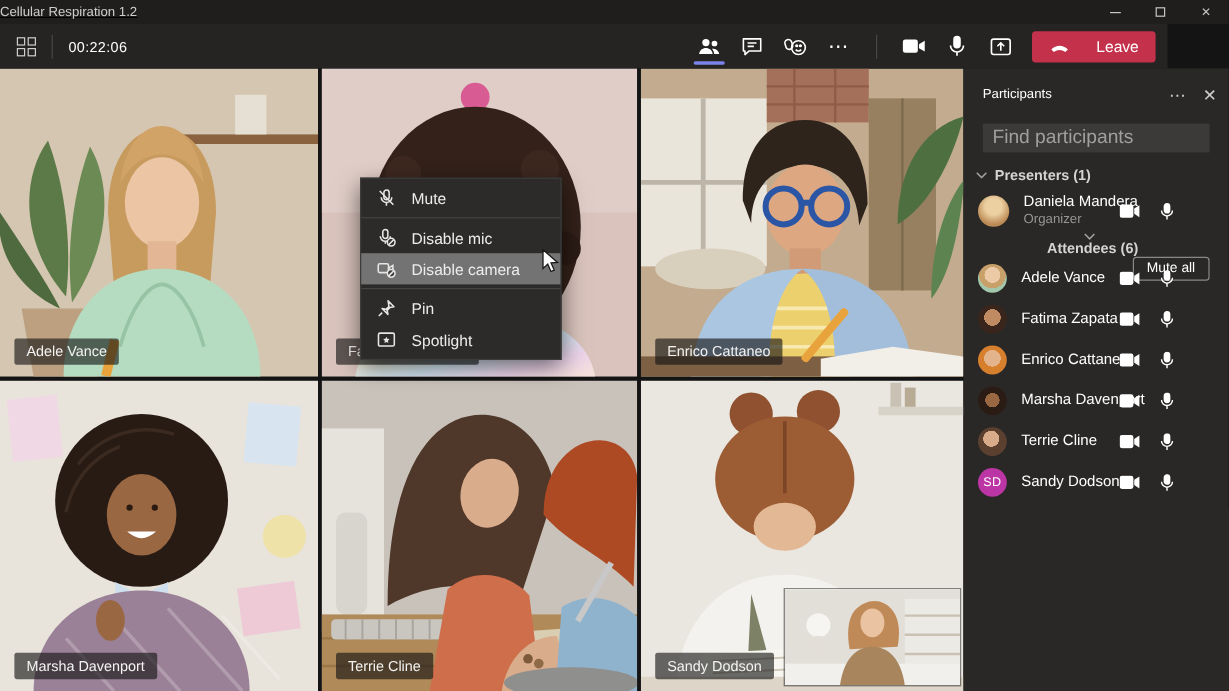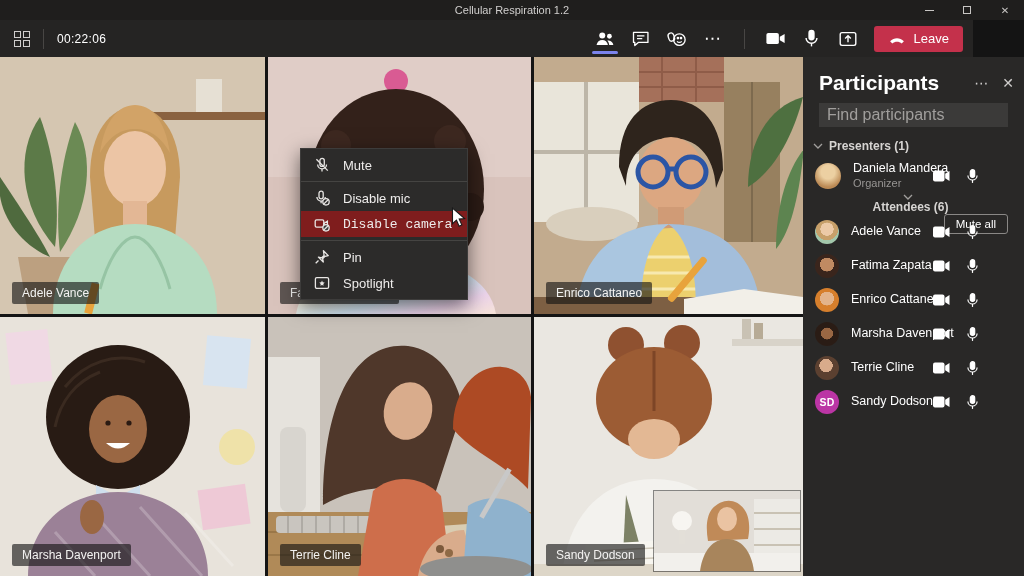--- a/index.html
+++ b/index.html
@@ -2,21 +2,21 @@
 <html><head>
 <meta charset="utf-8">
 <style>
   * { margin:0; padding:0; box-sizing:border-box; }
   html,body { width:1024px; height:576px; background:#141414; overflow:hidden;
     font-family:"Liberation Sans", sans-serif; }
   .app { position:relative; width:1024px; height:576px; background:#141414; }
 
   
   .titlebar { position:absolute; left:0; top:0; width:1024px; height:20px;
-    background:#1f1e1d; display:flex; align-items:center; justify-content:center; }
+    background:#1f1e1d; display:flex; align-items:center; justify-content:flex-start;text-decoration:underline; }
   .titlebar .title { font-size:11px; color:#d0cecd; }
   .win-controls { position:absolute; right:0; top:0; height:20px; display:flex; }
   .win-btn { width:38px; height:20px; display:flex; align-items:center; justify-content:center;
     color:#c8c6c4; font-size:10px; }
   .min-bar { width:9px; height:1px; background:#c8c6c4; }
   .max-box { width:8px; height:8px; border:1px solid #c8c6c4; }
 
   
   .toolbar { position:absolute; left:0; top:20px; width:973px; height:37px;
     background:#252423; display:flex; align-items:center; }
@@ -27,21 +27,21 @@
   .tb-divider { width:1px; height:20px; background:#484644; margin:0 13px; }
   .timer { font-size:12px; color:#ffffff; letter-spacing:.3px; }
   .tb-right { margin-left:auto; display:flex; align-items:center; height:100%; padding-right:10px; }
   .tb-btn { position:relative; width:36px; height:37px; display:flex; align-items:center;
     justify-content:center; }
   .tb-btn svg { display:block; }
   .tb-btn .underline { position:absolute; left:5px; bottom:3px; width:26px; height:3px;
     border-radius:2px; background:#7b83eb; }
   .more-glyph { color:#ffffff; font-size:17px; line-height:10px; }
   .leave-btn { margin-left:8px; height:26px; padding:0 14px; background:#c4314b;
-    border:none; border-radius:3px; display:flex; align-items:center; gap:8px; color:#fff; }
+    border:none; border-radius:3px; display:flex; align-items:center; gap:22px; color:#fff; }
   .leave-btn span { font-size:13px; }
 
   
   .main { position:absolute; left:0; top:57px; width:1024px; height:519px; }
   .stage { position:absolute; left:0; top:0; width:803px; height:519px; background:#141414; }
   .tile { position:absolute; overflow:hidden; background:#333; }
   .tile svg.scene { position:absolute; left:0; top:0; width:100%; height:100%; }
   .t1 { left:0;   top:0;   width:265px; height:257px; }
   .t2 { left:268px;top:0;   width:263px; height:257px; }
   .t3 { left:534px;top:0;   width:269px; height:257px; }
@@ -55,30 +55,30 @@
 
   .pip { position:absolute; left:120px; top:174px; width:146px; height:80px;
     box-shadow:0 0 0 1px rgba(0,0,0,.45); overflow:hidden; }
   .pip svg { display:block; width:100%; height:100%; }
 
   
   .ctx-menu { position:absolute; left:300px; top:91px; width:168px; background:#2c2b2a;
     border:1px solid #3d3c3b; box-shadow:0 6px 18px rgba(0,0,0,.55); padding:3px 0; }
   .ctx-item { height:26px; display:flex; align-items:center; gap:13px; padding:0 13px;
     color:#eeeceb; font-size:13px; }
-  .ctx-item.highlight { background:#7f1d1d;font-family:Liberation Mono, monospace; }
+  .ctx-item.highlight { background:#737373; }
   .ctx-item .mi { width:16px; height:16px; display:flex; align-items:center; justify-content:center; }
   .ctx-sep { height:1px; background:#454442; margin:3px 0; }
 
   .cursor { position:absolute; left:450px; top:150px; width:16px; height:22px; }
 
   
   .panel { position:absolute; left:803px; top:0; width:221px; height:519px; background:#292827; }
   .panel-header { position:absolute; left:16px; top:14px; right:10px; display:flex; align-items:center; }
-  .panel-title { font-size:21px; font-weight:bold; color:#ffffff; }
+  .panel-title { font-size:11px; font-weight:normal; color:#ffffff; }
   .panel-hicons { margin-left:auto; display:flex; align-items:center; gap:14px; }
   .panel-hicons .hic { color:#d0cecd; font-size:14px; }
   .search-box { position:absolute; left:16px; top:46px; width:189px; height:24px;
     background:#3b3a39; display:flex; align-items:center; padding:0 8px; }
   .search-box input { flex:1; background:transparent; border:none; outline:none;
     font-size:16px; color:#d6d4d2; font-family:"Liberation Sans", sans-serif; }
   .search-box input::placeholder { color:#a19f9d; }
   .section-row { position:absolute; left:10px; right:16px; display:flex; align-items:center; }
   .sec-presenters { top:82px; }
   .sec-attendees { top:137px; height:22px;flex-direction:column; }
@@ -100,21 +100,21 @@
     align-items:center; gap:17px; }
   .row-icons .ric { display:flex; }
   .r0{top:158px}.r1{top:192px}.r2{top:226px}.r3{top:260px}.r4{top:294px}.r5{top:328px}
   .av-daniela{background:radial-gradient(circle at 50% 35%, #ecd0a2 0 32%, #bb8a55 70%);}
   .av-adele  {background:radial-gradient(circle at 50% 38%, #eccaa7 0 34%, #c7a06a 35% 58%, #a3c7ab 59%);}
   .av-fatima {background:radial-gradient(circle at 50% 44%, #c08a62 0 38%, #3a251c 39%);}
   .av-enrico {background:radial-gradient(circle at 50% 44%, #e3b48b 0 38%, #d67f2c 39%);}
   .av-marsha {background:radial-gradient(circle at 50% 48%, #9a6743 0 34%, #2a1c15 35%);}
   .av-terrie {background:radial-gradient(circle at 46% 40%, #d8ab8b 0 34%, #5b4030 35%);}
   .av-sandy  {background:#bb35a5;}
-  .av-sandy .initials { font-size:10.5px; color:#ffffff; font-weight:bold; letter-spacing:.3px; }
+  .av-sandy .initials { font-size:10.5px; color:#ffffff; font-weight:normal; letter-spacing:.3px; }
 </style>
 </head>
 <body>
 
 <div class="app">
 
   <div class="titlebar">
     <span class="title">Cellular Respiration 1.2</span>
     <div class="win-controls">
       <div class="win-btn">

